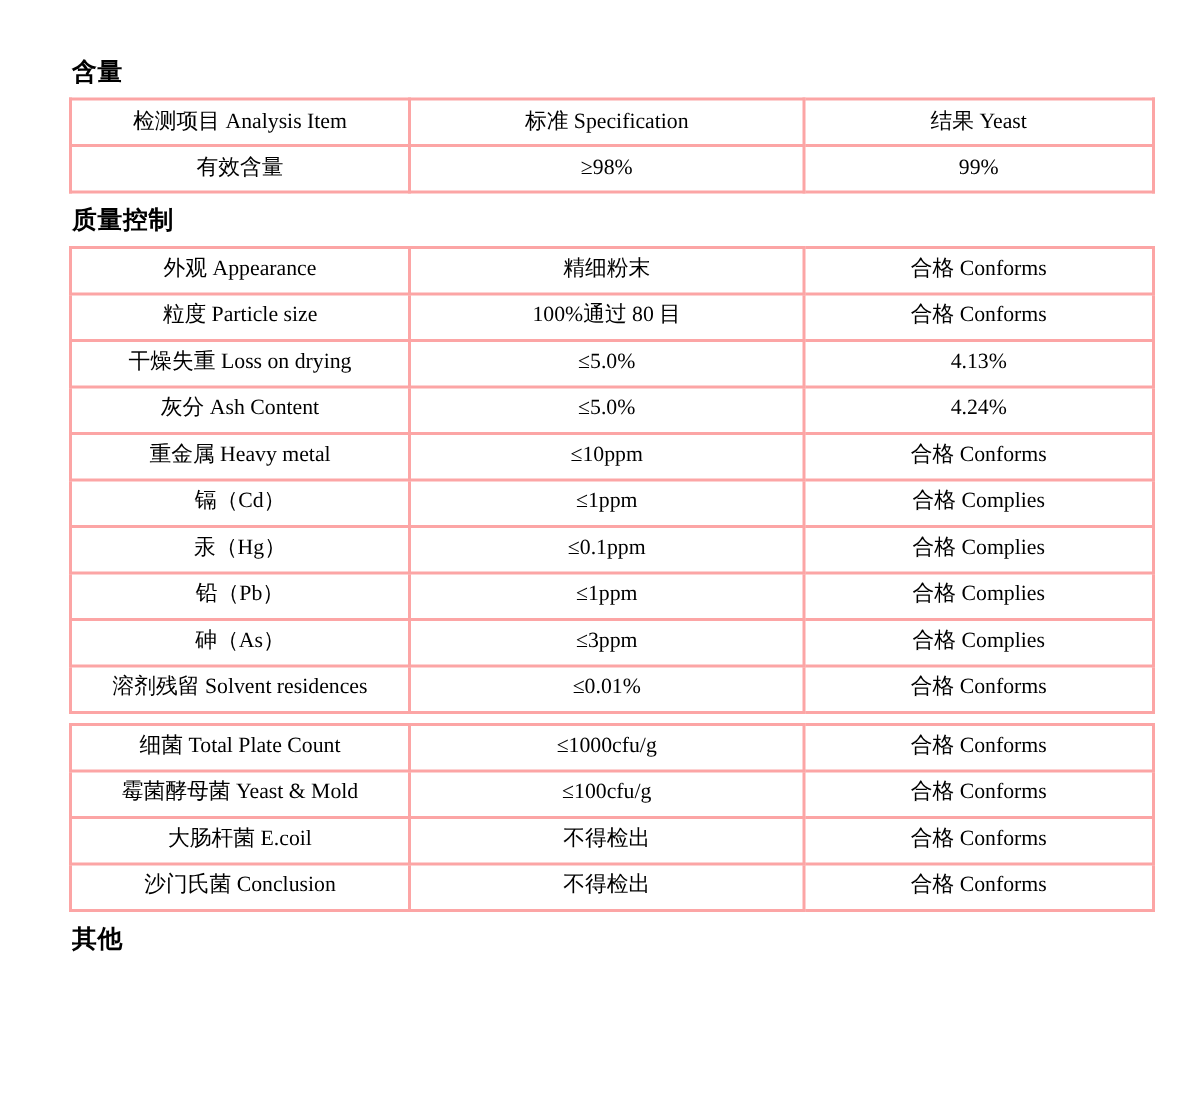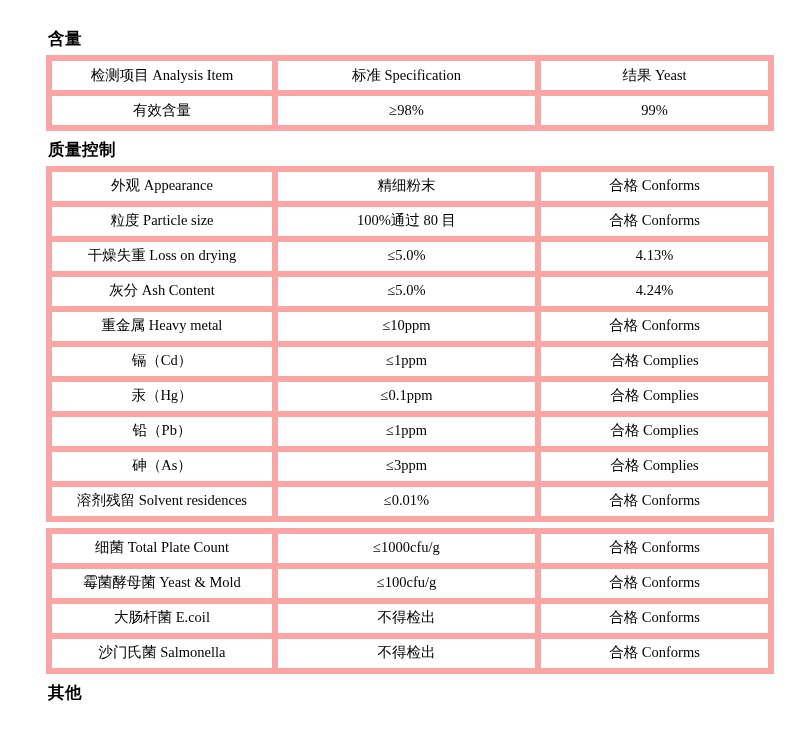--- a/index.html
+++ b/index.html
@@ -9,21 +9,21 @@
   }
   body {
     width: 800px;
     height: 733px;
     font-family: "Liberation Serif", "DejaVu Serif", serif;
     color: #000000;
     position: relative;
     overflow: hidden;
   }
   .page {
-    padding: 22px 32px 0 46px;
+    padding: 32px 32px 0 46px;
     box-sizing: border-box;
     width: 672px;
   }
   .section {
     margin-bottom: 0;
   }
   .section-title {
     font-family: "Liberation Sans", "DejaVu Sans", sans-serif;
     font-weight: bold;
     font-size: 16.5px;
@@ -32,21 +32,21 @@
     padding-left: 2px;
     letter-spacing: 0.5px;
   }
   table.spec {
     border-collapse: collapse;
     width: 722px;
     table-layout: fixed;
     margin-bottom: 6px;
   }
   table.spec td {
-    border: 6px solid #fca5a5;
+    border: 2px solid #fca5a5;
     text-align: center;
     vertical-align: middle;
     font-size: 14.5px;
     line-height: 1.2;
     padding: 5px 2px;
     height: 19px;
     font-family: "Liberation Serif", "DejaVu Serif", serif;
   }
   table.spec col.c1 { width: 226px; }
   table.spec col.c2 { width: 263px; }
@@ -168,21 +168,21 @@
           <td>霉菌酵母菌  Yeast &amp; Mold</td>
           <td>≤100cfu/g</td>
           <td>合格 Conforms</td>
         </tr>
         <tr>
           <td>大肠杆菌  E.coil</td>
           <td>不得检出</td>
           <td>合格 Conforms</td>
         </tr>
         <tr>
-          <td>沙门氏菌   Salmonella</td>
+          <td>沙门氏菌   Conclusion</td>
           <td>不得检出</td>
           <td>合格 Conforms</td>
         </tr>
       </tbody>
     </table>
   </div>
 
   <div class="section">
     <div class="section-title">其他</div>
   </div>

